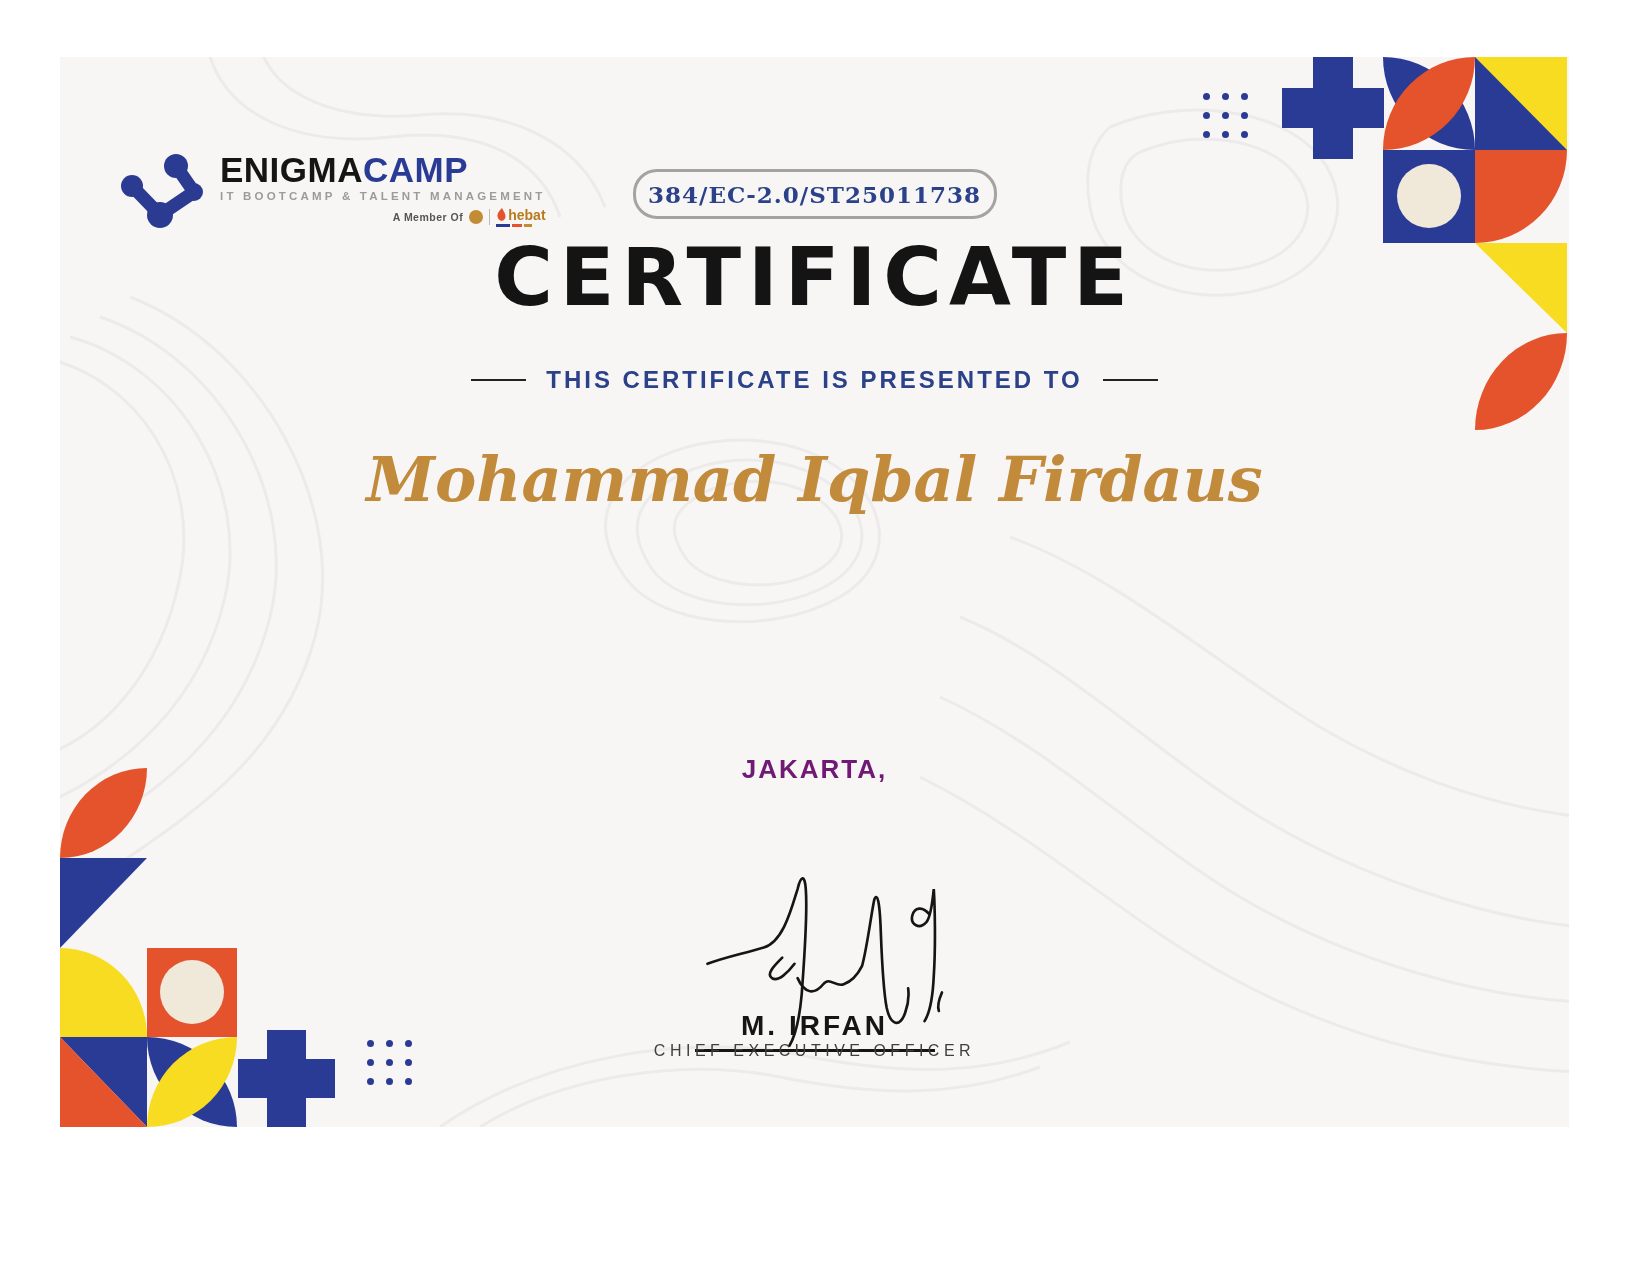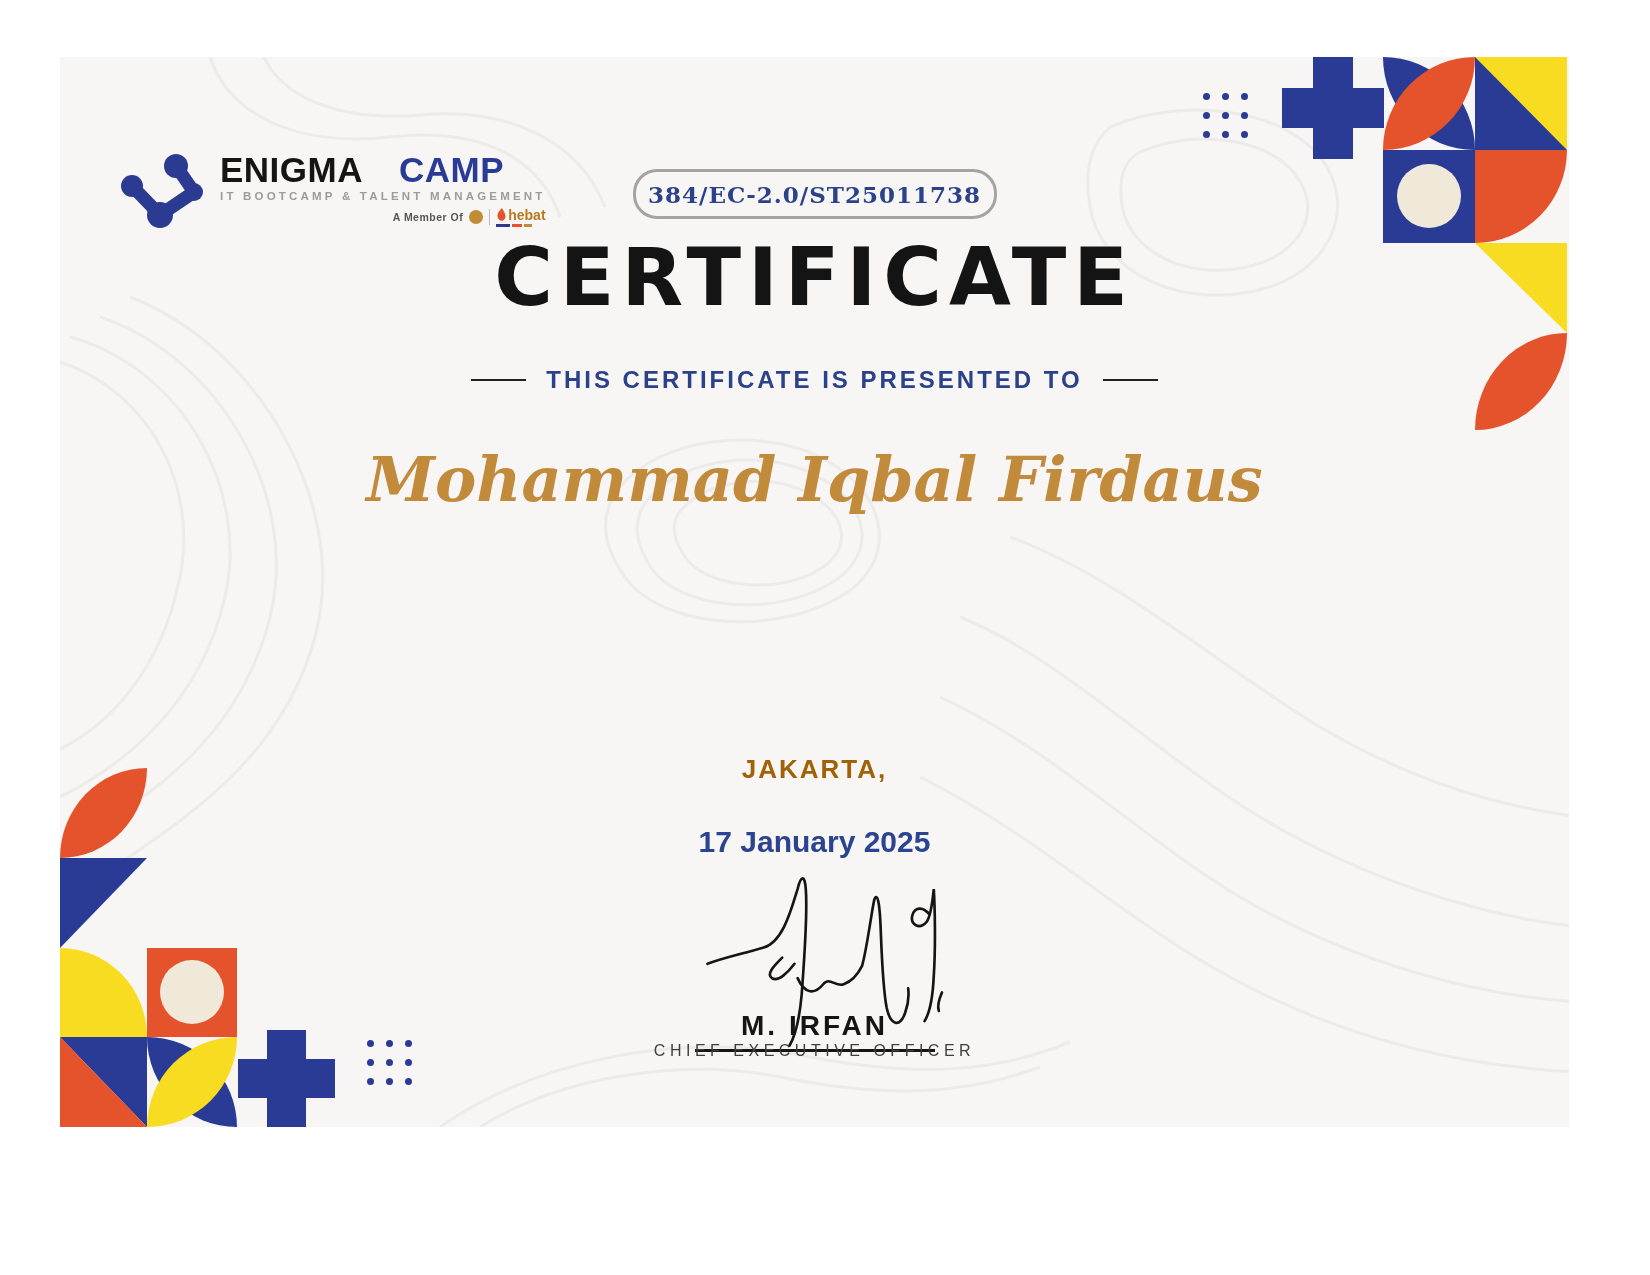--- a/index.html
+++ b/index.html
@@ -25,21 +25,21 @@
   .plus .pv{left:30%;top:0;width:40%;height:100%;}
   .plus .ph{left:0;top:30%;width:100%;height:40%;}
   .dots{position:absolute;display:grid;grid-template-columns:repeat(3,7px);grid-auto-rows:7px;gap:12px;}
   .dots i{width:7px;height:7px;border-radius:50%;background:#2A3B96;}
 
   
   .logo{position:absolute;left:58px;top:95px;display:flex;align-items:flex-start;}
   .logo-text{margin-left:10px;}
   .brand-row{font-family:"Liberation Sans",sans-serif;font-size:35px;line-height:36px;letter-spacing:.5px;}
   .brand-primary{font-weight:bold;color:#151515;}
-  .brand-secondary{font-weight:600;color:#2A3B96;margin-left:36px;}
+  .brand-secondary{font-weight:600;color:#2A3B96;}
   .brand-tagline{margin-top:2px;font-size:11.5px;letter-spacing:3.2px;color:#9b9b9b;font-weight:bold;}
   .member-row{margin-top:5px;display:flex;justify-content:flex-end;align-items:center;gap:6px;font-size:10.5px;color:#555;}
   .member-label{font-weight:bold;letter-spacing:.5px;}
   .gold-badge{width:14px;height:14px;border-radius:50%;background:#C18C34;display:inline-block;}
   .member-divider{width:1px;height:16px;background:#bbb;display:inline-block;}
   .member-brand{font-weight:bold;color:#B97A1F;font-size:14px;display:flex;align-items:center;gap:2px;}
   .member-sub{display:flex;gap:2px;margin-top:1px;}
   .member-sub i{display:block;height:3px;}
 
   
@@ -48,21 +48,21 @@
     border:3px solid #a3a3a3;border-radius:24px;display:flex;align-items:center;justify-content:center;
     font-family:"DejaVu Serif",serif;font-weight:bold;font-size:23px;color:#2B4189;letter-spacing:1px;}
   .cert-title{top:180px;font-family:"DejaVu Sans",sans-serif;font-weight:bold;font-size:80px;line-height:82px;
     letter-spacing:7px;color:#141414;}
   .presented{top:310px;font-size:24px;font-weight:bold;letter-spacing:3px;color:#2B4189;line-height:26px;}
   .presented .rule{display:inline-block;width:55px;height:2px;background:#222;vertical-align:middle;margin:0 20px 4px 20px;}
   .recipient{top:388px;font-family:"DejaVu Serif",serif;font-style:italic;font-weight:bold;font-size:62px;
     line-height:70px;color:#C28A3B;}
   .bodyblock{top:494px;font-size:27px;line-height:40px;color:#2e2e2e;}
   .bodyblock .bold{font-weight:bold;}
-  .city{top:697px;font-size:26px;font-weight:bold;letter-spacing:2px;color:#a16207;}
+  .city{top:697px;font-size:26px;font-weight:bold;letter-spacing:2px;color:#701a75;}
   .issue-date{top:768px;font-size:30px;color:#2C4390;font-weight:600;}
   .signature{position:absolute;left:50%;transform:translateX(-50%);top:786px;}
   .sig-name{top:953px;font-size:28px;font-weight:bold;letter-spacing:3px;color:#151515;}
   .sig-rule{position:absolute;left:50%;transform:translateX(-50%);top:992px;width:240px;height:2.5px;background:#151515;}
   .sig-title{top:985px;font-size:16px;letter-spacing:4.5px;color:#3f3f3f;}
 </style>
 </head>
 <body>
 
 <div class="page">
@@ -188,21 +188,20 @@
     <div class="cline cert-title">CERTIFICATE</div>
 
     <div class="cline recipient">Mohammad Iqbal Firdaus</div>
 
     <div class="cline presented">
       <span class="rule"></span><span>THIS CERTIFICATE IS PRESENTED TO</span><span class="rule"></span>
     </div>
 
 
     <div class="cline city">JAKARTA,</div>
-    <div class="cline issue-date">17 January 2025</div>
 
     <svg class="signature" width="310" height="215" viewBox="0 0 300 210">
       <g stroke="#151515" stroke-width="2.6" fill="none" stroke-linecap="round">
         <path d="M 45,118 C 60,112 80,108 100,102 C 120,96 128,60 133,45 C 136,32 140,30 141,45 C 143,70 139,120 137,148 C 135,170 131,188 125,198"></path>
         <path d="M 118,112 C 110,120 102,128 108,132 C 114,136 124,126 130,118"></path>
         <path d="M 133,132 C 140,148 150,148 158,138 C 164,130 170,141 178,138 C 186,135 192,128 196,120 C 201,102 206,62 208,55 C 211,48 213,58 214,80 C 215,105 216,140 220,161 C 224,179 233,180 238,166 C 241,158 242,150 241,142"></path>
         <path d="M 262,70 C 255,61 247,63 245,71 C 243,80 252,85 259,77 C 263,72 265,55 266,45 C 267,60 268,100 266,130 C 265,152 262,166 257,174"></path>
         <path d="M 274,146 C 271,153 269,159 271,164"></path>
       </g>
     </svg>

